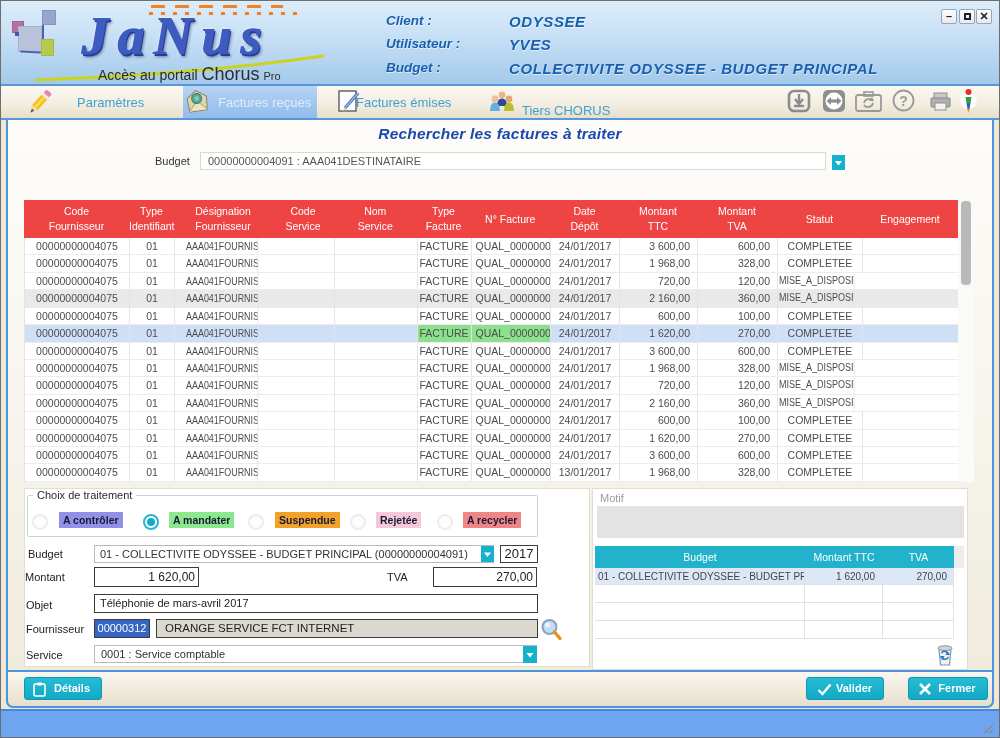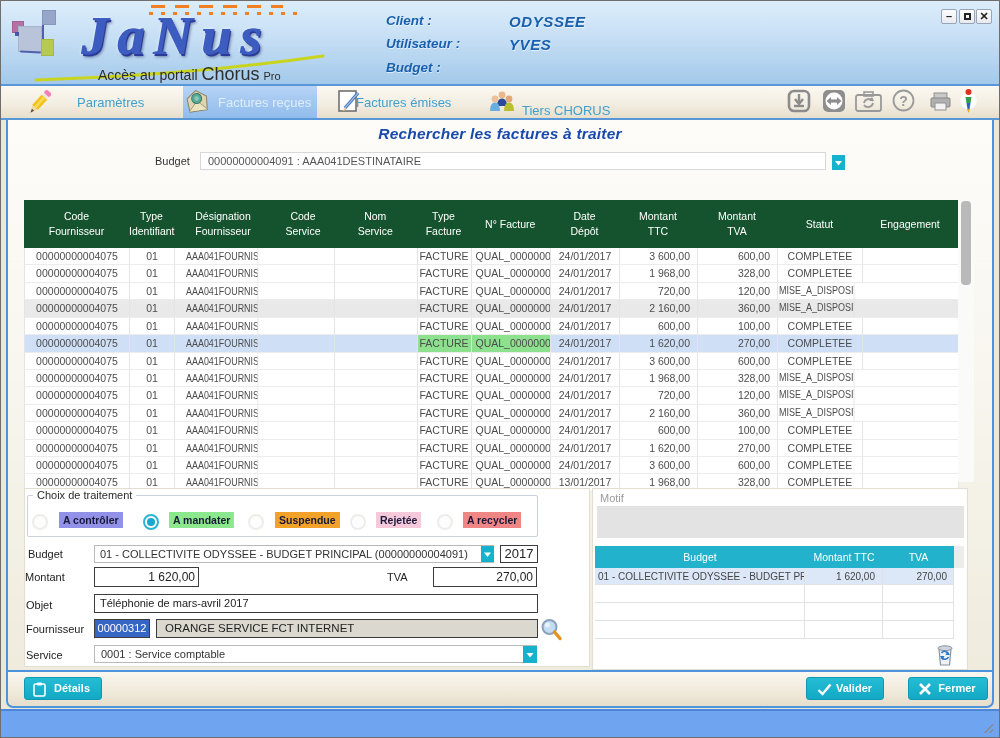--- a/index.html
+++ b/index.html
@@ -54,21 +54,21 @@
 #title { left:0; top:125px; width:1000px; text-align:center; font-size:15.5px; font-weight:bold; font-style:italic; color:#1a49ae; letter-spacing:0.2px; }
 #blab { left:155px; top:155px; font-size:11px; color:#333; }
 #bcombo { left:200px; top:152px; width:626px; height:18px; background:#fff; border:1px solid #d8d8d8;
   font-size:11px; color:#555; line-height:16px; padding-left:7px; }
 .tealbtn { position:absolute; background:#14b2cd; }
 .tealbtn svg { display:block; }
 #msg { left:0; top:180px; width:1000px; text-align:center; font-size:12.5px; font-weight:bold; color:#00a5c8;margin-top:27px; }
 
 #tbl { left:24px; top:200px; width:934px; height:282px; font-size:10.5px; color:#4c4c4c; }
 #thead { display:grid; grid-template-columns:105px 45px 98px 62px 82.5px 54px 79.5px 69px 78px 80px 85px 96px;
-  height:48px; background:#14532d; color:#fff; font-size:10.5px; text-align:center; align-items:center; }
+  height:38px; background:#ef4444; color:#fff; font-size:10.5px; text-align:center; align-items:center; }
 #thead div { line-height:15px; }
 #tbody { height:244px; display:flex; flex-direction:column; border-left:1px solid #e4e4e4; }
 .trow { flex:1; display:grid; grid-template-columns:105px 45px 98px 62px 82.5px 54px 79.5px 69px 78px 80px 85px 96px;
   border-bottom:1px solid #ececec; background:#fff; }
 .trow div { border-right:1px solid #e4e4e4; line-height:16px; white-space:nowrap; overflow:hidden; }
 .c-c { text-align:center; }
 .c-r { text-align:right; padding-right:7px; }
 .c-l { padding-left:7px; }
 .des { font-size:10.5px; padding-left:13px !important; transform:scaleX(.85); transform-origin:0 50%; }
 .st { font-size:10.5px; }
@@ -129,20 +129,21 @@
   <div id="janus" class="abs">JaNus</div>
   <svg id="swoosh" class="abs" width="360" height="84">
     <path d="M 35 79 Q 190 74 322 55" stroke="#c9d41f" stroke-width="3" fill="none" stroke-linecap="round"></path>
   </svg>
   <div id="subt" class="abs">Accès au portail <b class="ch">Chorus</b> <span class="pro">Pro</span></div>
   <div class="hlab" style="top:12px;">Client :</div>
   <div class="hval" style="top:12px;">ODYSSEE</div>
   <div class="hlab" style="top:35px;">Utilisateur :</div>
   <div class="hval" style="top:35px;">YVES</div>
   <div class="hlab" style="top:59px;">Budget :</div>
+  <div class="hval" style="top:59px;">COLLECTIVITE ODYSSEE - BUDGET PRINCIPAL</div>
   <div class="winbtn" style="left:940px;">–</div>
   <div class="winbtn" style="left:958px;"><span style="display:inline-block;width:7px;height:7px;border:2px solid #222;margin-top:2px;"></span></div>
   <div class="winbtn" style="left:975px;">✕</div>
 </div>
 <div id="hline" class="abs"></div>
 <div id="toolbar" class="abs"></div>
 <div id="seltab" class="abs"></div>
 <div id="tline" class="abs"></div>
 
 <svg class="abs" style="left:25px;top:87px;" width="30" height="30" viewBox="0 0 30 30">

